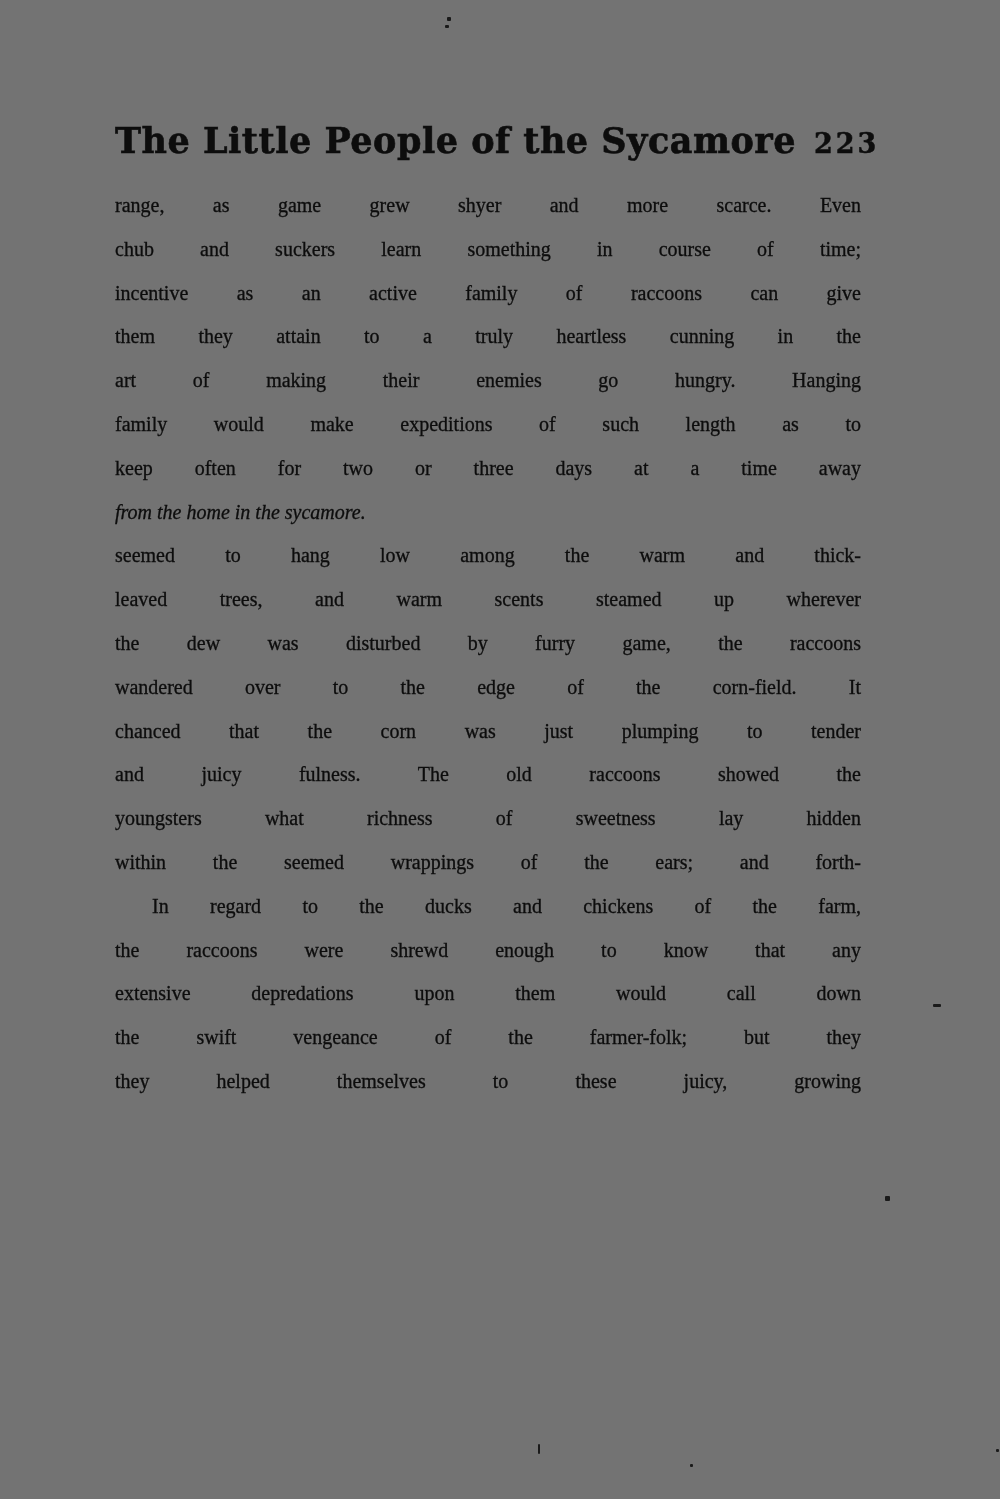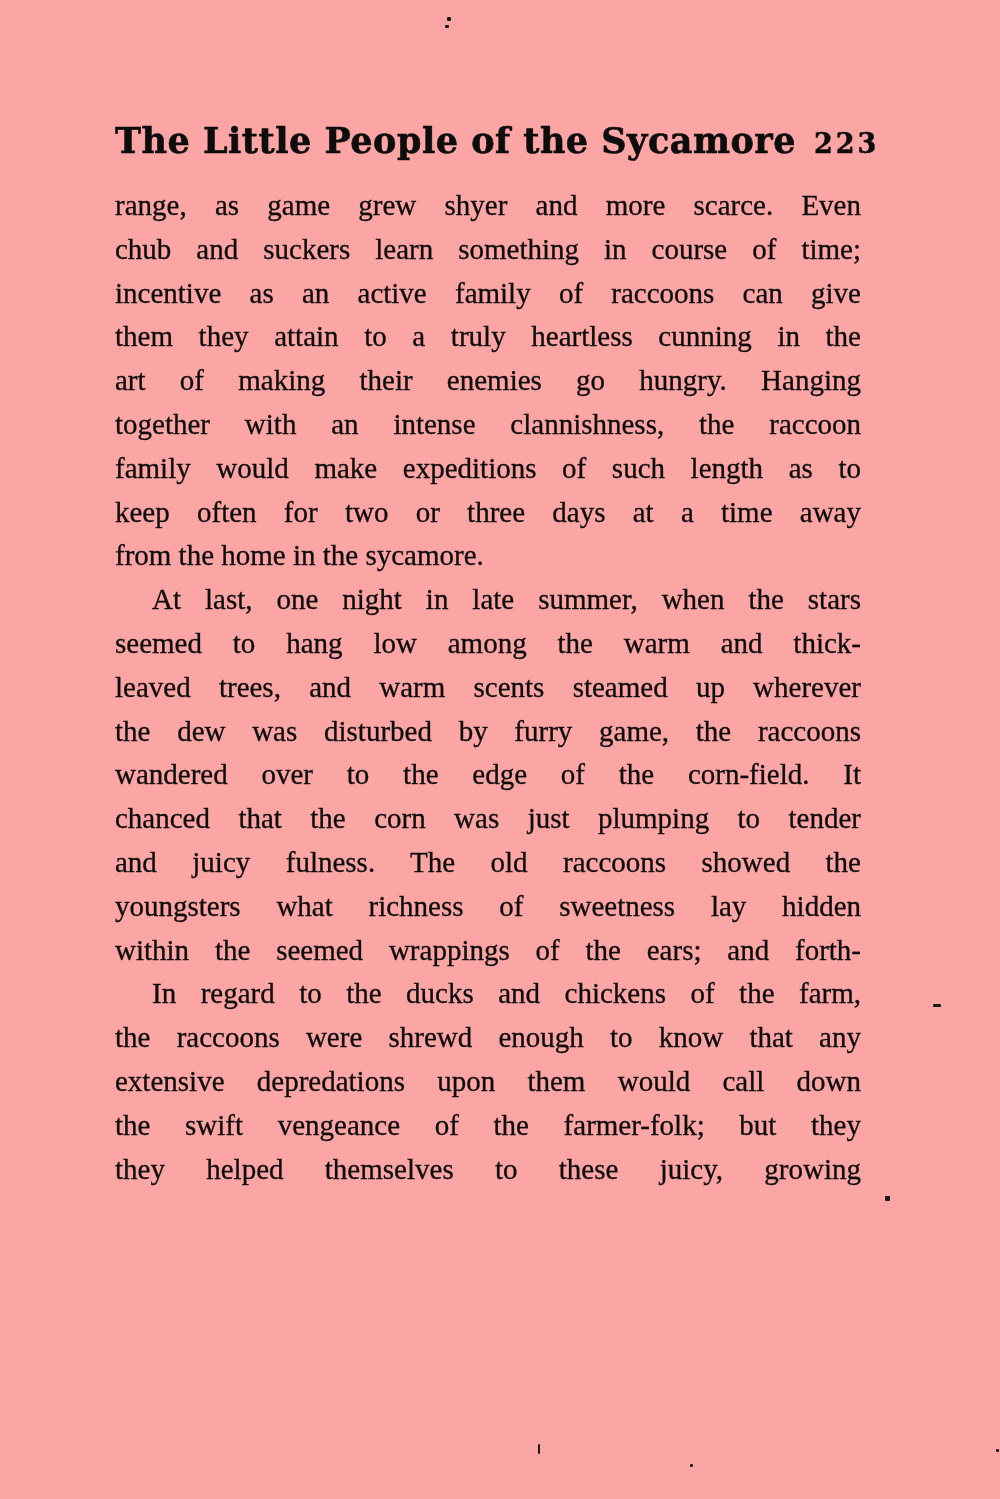--- a/index.html
+++ b/index.html
@@ -11,21 +11,21 @@
     height: 1499px;
     background: #fefefe;
     position: relative;
     overflow: hidden;
     font-family: "Liberation Serif", serif;
     color: #0d0d0d;
   }
   .sheet {
     position: absolute;
     inset: 0;
-    background: #fca5a5;
+    background: #737373;
   }
   .header {
     position: absolute;
     left: 115px;
     top: 120px;
     width: 748px;
     display: flex;
     align-items: baseline;
   }
   .title {
@@ -45,31 +45,32 @@
     font-weight: 700;
     letter-spacing: 3px;
     padding-left: 18px;
     -webkit-text-stroke: 0.5px #0d0d0d;
   }
   .body-text {
     position: absolute;
     left: 115px;
     top: 184px;
     width: 746px;
-    font-size: 29px;
+    font-size: 20px;
     line-height: 43.8px;
     -webkit-text-stroke: 0.3px #0d0d0d;
   }
   .line {
     text-align: justify;
     text-align-last: justify;
     white-space: normal;
   }
   .line.plain {
     text-align-last: left;
+    font-style: italic;
   }
   .line.indent {
     text-indent: 37px;
   }
   .speck {
     position: absolute;
     background: #1a1a1a;
     border-radius: 1px;
   }
 </style>
@@ -82,25 +83,23 @@
     <div class="title">The Little People of the Sycamore</div>
     <div class="folio">223</div>
   </div>
 
   <div class="body-text">
       <div class="line">range, as game grew shyer and more scarce. Even</div>
       <div class="line">chub and suckers learn something in course of time;</div>
       <div class="line">incentive as an active family of raccoons can give</div>
       <div class="line">them they attain to a truly heartless cunning in the</div>
       <div class="line">art of making their enemies go hungry. Hanging</div>
-      <div class="line">together with an intense clannishness, the raccoon</div>
       <div class="line">family would make expeditions of such length as to</div>
       <div class="line">keep often for two or three days at a time away</div>
       <div class="line plain">from the home in the sycamore.</div>
-      <div class="line indent">At last, one night in late summer, when the stars</div>
       <div class="line">seemed to hang low among the warm and thick-</div>
       <div class="line">leaved trees, and warm scents steamed up wherever</div>
       <div class="line">the dew was disturbed by furry game, the raccoons</div>
       <div class="line">wandered over to the edge of the corn-field. It</div>
       <div class="line">chanced that the corn was just plumping to tender</div>
       <div class="line">and juicy fulness. The old raccoons showed the</div>
       <div class="line">youngsters what richness of sweetness lay hidden</div>
       <div class="line">within the seemed wrappings of the ears; and forth-</div>
       <div class="line indent">In regard to the ducks and chickens of the farm,</div>
       <div class="line">the raccoons were shrewd enough to know that any</div>

